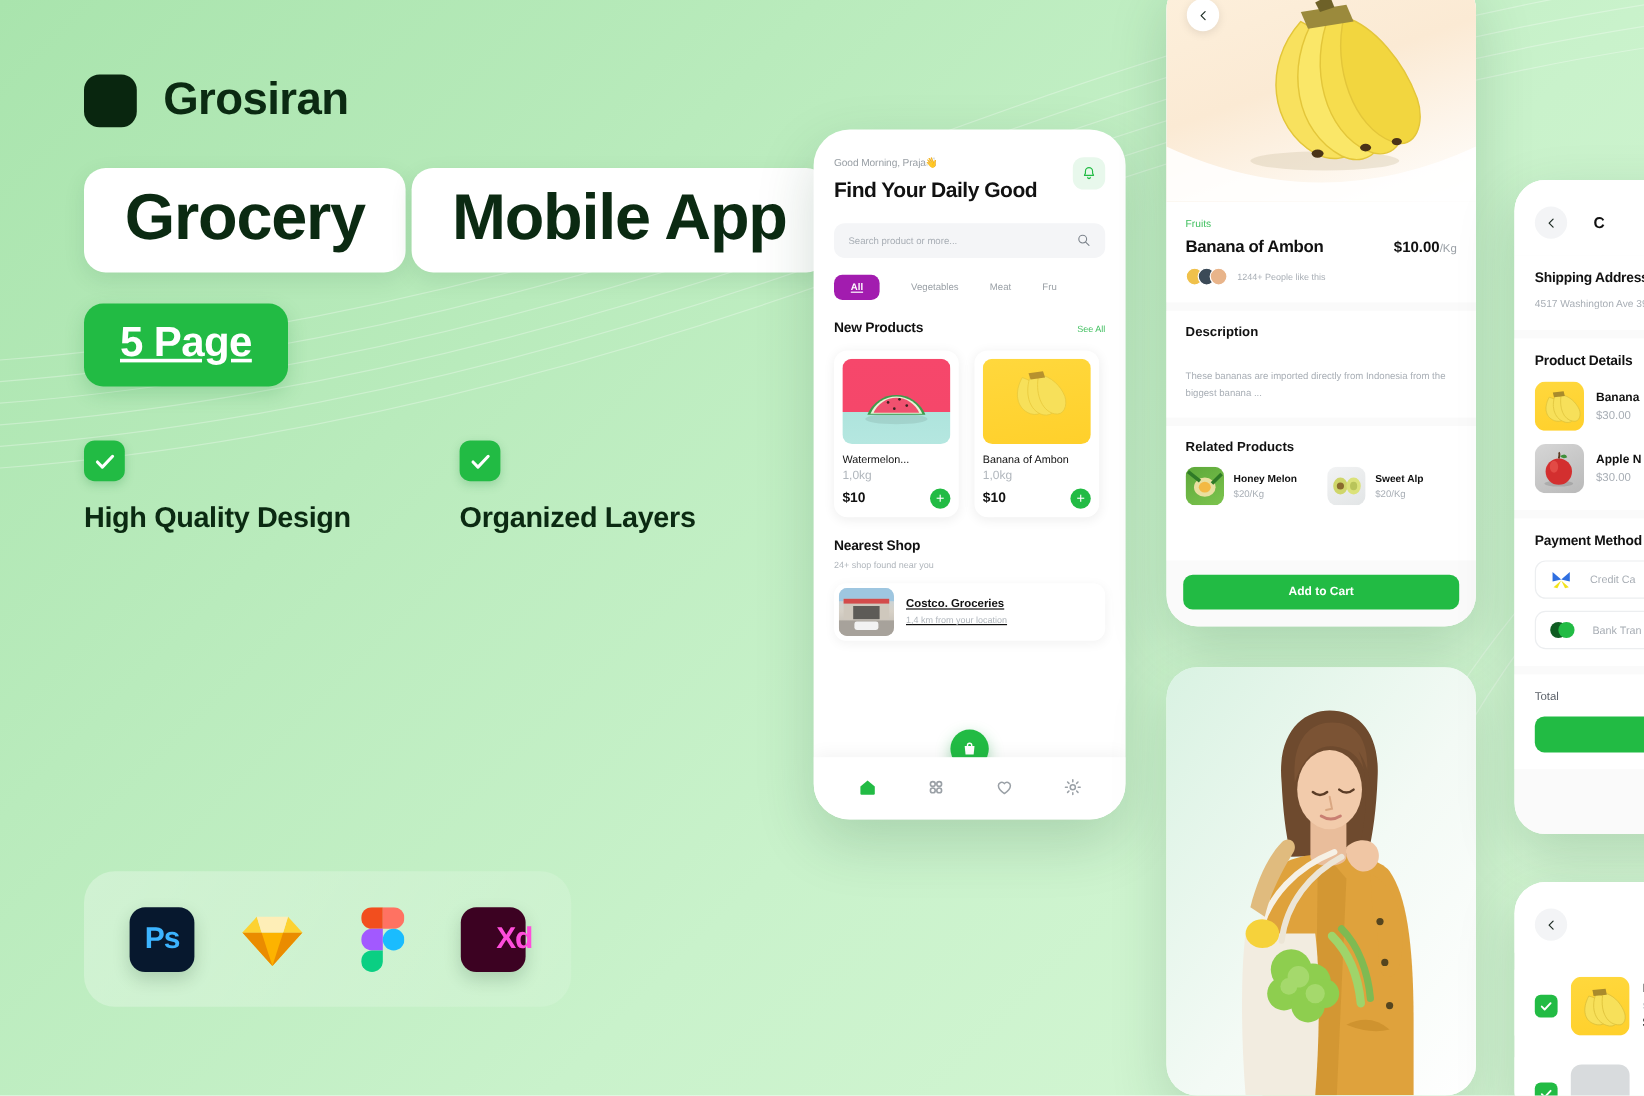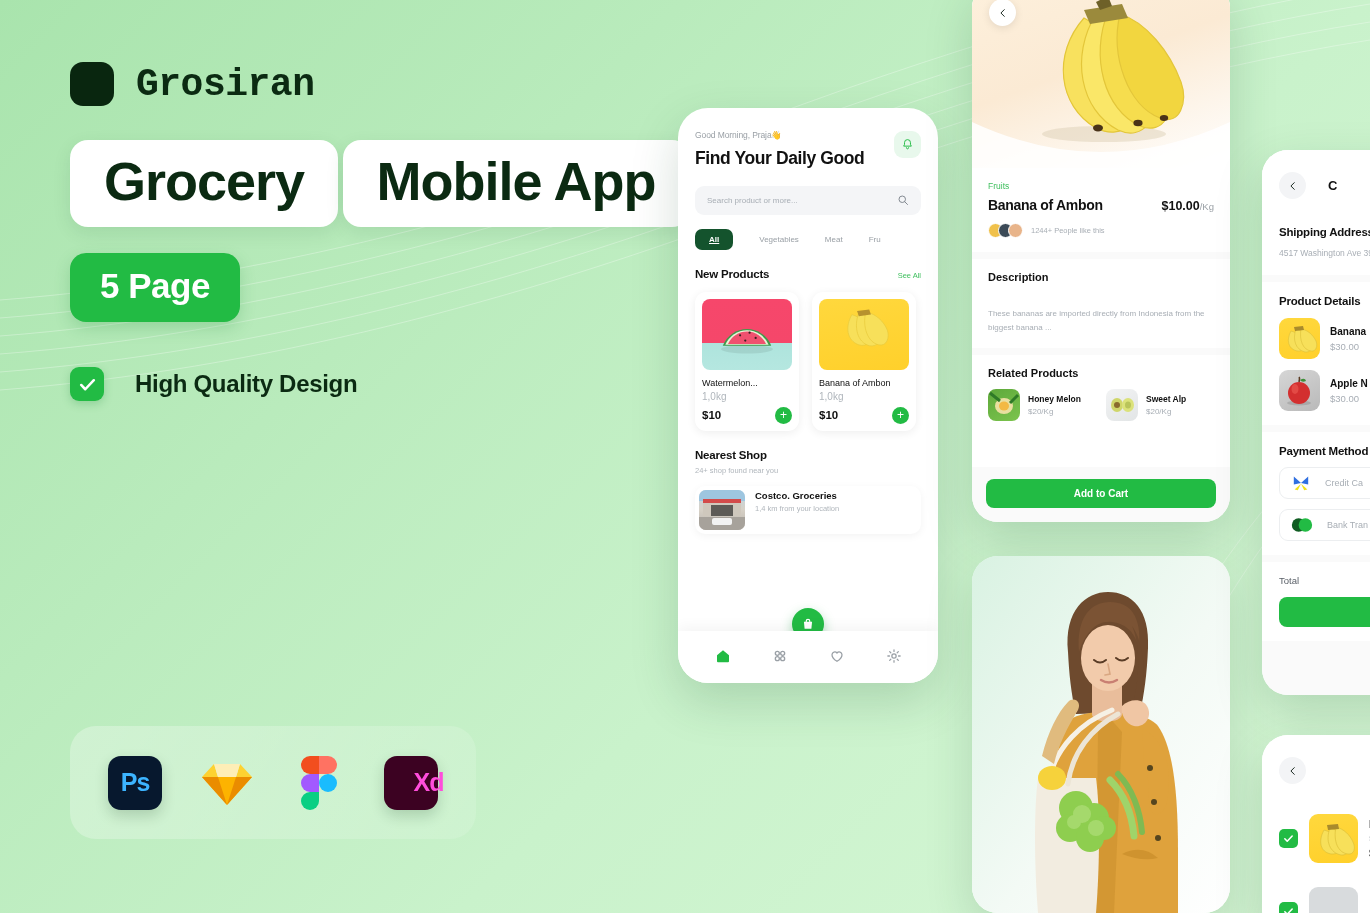--- a/index.html
+++ b/index.html
@@ -8,21 +8,21 @@
     font-family: "Liberation Sans", sans-serif;
     background: linear-gradient(135deg, #a9e4ad 0%, #b9ebbc 30%, #c9f2cb 60%, #d7f7d6 100%);
     position: relative;
   }
   
   .bg-swirls { position:absolute; inset:0; pointer-events:none; overflow:hidden; }
 
   
   .promo { position: absolute; left: 70px; top: 62px; width: 620px; }
 
-  .brandrow { display: flex; align-items: center; gap: 22px; font-family: Liberation Mono, monospace; }
+  .brandrow { display: flex; align-items: flex-start; gap: 22px; }
   .brandmark {
     width: 44px; height: 44px; border-radius: 13px; background: #09260f;
   }
   .brandname {
     font-size: 38px; font-weight: bold; color: #0b2a12; letter-spacing: -0.5px;
   }
 
   .titlebox {
     background: #ffffff; border-radius: 18px;
     box-shadow: 0 6px 18px rgba(20,80,40,0.10);
@@ -31,25 +31,25 @@
   .titlebox .t { font-size: 54px; font-weight: bold; color: #0b2a12; letter-spacing: -1px; line-height: 1.02; }
   #title-1 { margin-top: 34px; }
   #title-2 { margin-top: 32px; }
 
   .pagebadge {
     margin-top: 26px; display: inline-block;
     background: #22bb44; border-radius: 16px;
     padding: 13px 30px 16px 30px;
     box-shadow: 0 6px 16px rgba(30,140,60,0.22);
   }
-  .pagebadge .t { font-size: 35px; font-weight: bold; color: #ffffff; letter-spacing: -0.5px; }
+  .pagebadge .t { font-size: 35px; font-weight: bold; color: #ffffff; letter-spacing: -0.5px; text-decoration: underline; }
 
   .features { margin-top: 45px; width: 600px; }
   .featrow { display: flex; margin-bottom: 33px; }
-  .feat { display: flex; align-items: center; gap: 31px; }
+  .feat { display: flex; align-items: flex-start; gap: 17px; flex-direction: column; }
   .feat.f0 { width: 313px; }
   .chk {
     width: 34px; height: 34px; border-radius: 9px; background: #22bb44;
     display: flex; align-items: center; justify-content: center; flex: none;
     box-shadow: 0 3px 8px rgba(30,140,60,0.25);
   }
   .chk svg { width: 19px; height: 19px; }
   .feat .lbl { font-size: 24px; font-weight: bold; color: #0b2a12; white-space: nowrap; letter-spacing: -0.3px; }
 
   .toolbar {
@@ -82,37 +82,37 @@
     border-radius: 9px; background: #e8f8ec; display:flex; align-items:center; justify-content:center;
   }
   .searchbar {
     margin-top: 16px; height: 29px; background: #f4f5f7; border-radius: 9px;
     display: flex; align-items: center; padding: 0 12px; justify-content: space-between;
   }
   .searchbar .ph { font-size: 8px; color: #a8aeb5; }
   .cats { display: flex; align-items: center; gap: 26px; margin-top: 14px; }
   .cat { font-size: 8px; color: #9aa0a6; white-space: nowrap; }
   .cat.active {
-    background: #14532d; color: #fff; padding: 6px 14px; border-radius: 7px; font-weight: bold; text-decoration: underline;
+    background: #a21caf; color: #fff; padding: 6px 14px; border-radius: 7px; font-weight: bold; text-decoration: underline;
   }
   .sect { display: flex; align-items: baseline; justify-content: space-between; margin-top: 18px; }
   .sect .h { font-size: 11.5px; font-weight: bold; color: #111; letter-spacing:-0.2px; }
   .sect .a { font-size: 7.5px; color: #3fbf5e; }
   .prodrow { display: flex; gap: 13px; margin-top: 12px; }
   .prodcard { width: 104px; background: #fff; border-radius: 11px; box-shadow: 0 2px 10px rgba(0,0,0,0.07); padding: 7px; }
   .prodimg { height: 71px; border-radius: 8px; position: relative; overflow: hidden; }
   .prodcard .nm { font-size: 9px; color: #111; margin-top: 8px; white-space: nowrap; overflow: hidden; }
   .prodcard .wt { font-size: 10px; color: #b0b6bc; margin-top: 3px; }
   .prodfoot { display: flex; align-items: center; justify-content: space-between; margin-top: 5px; }
   .prodfoot .pr { font-size: 11.5px; font-weight: bold; color: #111; }
   .addbtn { width: 17px; height: 17px; border-radius: 50%; background: #22bb44; color: #fff;
     display:flex; align-items:center; justify-content:center; font-size: 12px; line-height:1; padding-bottom:1px;}
   .sub { font-size: 7.5px; color: #b0b6bc; margin-top: 5px; }
-  .shopcard { display: flex; gap: 10px; margin-top: 11px;
-    background:#fff; border-radius: 10px; padding: 4px; box-shadow: 0 2px 9px rgba(0,0,0,0.05); }
+  .shopcard { display: flex; gap: 10px; align-items: center; margin-top: 11px;
+    background:#fff; border-radius: 10px; padding: 4px; box-shadow: 0 2px 9px rgba(0,0,0,0.05); text-decoration: underline; }
   .shopimg { width: 46px; height: 40px; border-radius: 7px; overflow:hidden; flex:none; position:relative; }
   .shopcard .nm { font-size: 9.5px; font-weight: bold; color: #111; }
   .shopcard .ds { font-size: 7.5px; color: #b0b6bc; margin-top: 3px; }
   .navbar {
     position: absolute; left: 0; right: 0; bottom: 0; height: 52px; background: #fff;
     display: flex; align-items: center; justify-content: space-around; padding: 0 16px;
     box-shadow: 0 -3px 14px rgba(0,0,0,0.05);
   }
   .fab {
     position: absolute; left: 50%; transform: translateX(-50%); bottom: 43px;
@@ -238,20 +238,28 @@
   <div class="features">
     <div class="featrow">
       <div class="feat f0">
         <div class="chk">
           <svg viewBox="0 0 24 24">
               <path d="M4 12.6 L9.2 18 L20 6.6" fill="none" stroke="#fff" stroke-width="3.2" stroke-linecap="round" stroke-linejoin="round"></path>
             </svg>
         </div>
         <div class="lbl">High Quality Design</div>
       </div>
+      <div class="feat">
+        <div class="chk">
+          <svg viewBox="0 0 24 24">
+              <path d="M4 12.6 L9.2 18 L20 6.6" fill="none" stroke="#fff" stroke-width="3.2" stroke-linecap="round" stroke-linejoin="round"></path>
+            </svg>
+        </div>
+        <div class="lbl">Organized Layers</div>
+      </div>
     </div>
   </div>
 </div>
 
 <div class="toolbar">
   <div class="appicon ic-ps">
     <span>Ps</span>
   </div>
   <div class="appicon ic-sketch">
     <svg width="54" height="48" viewBox="0 0 54 48">

